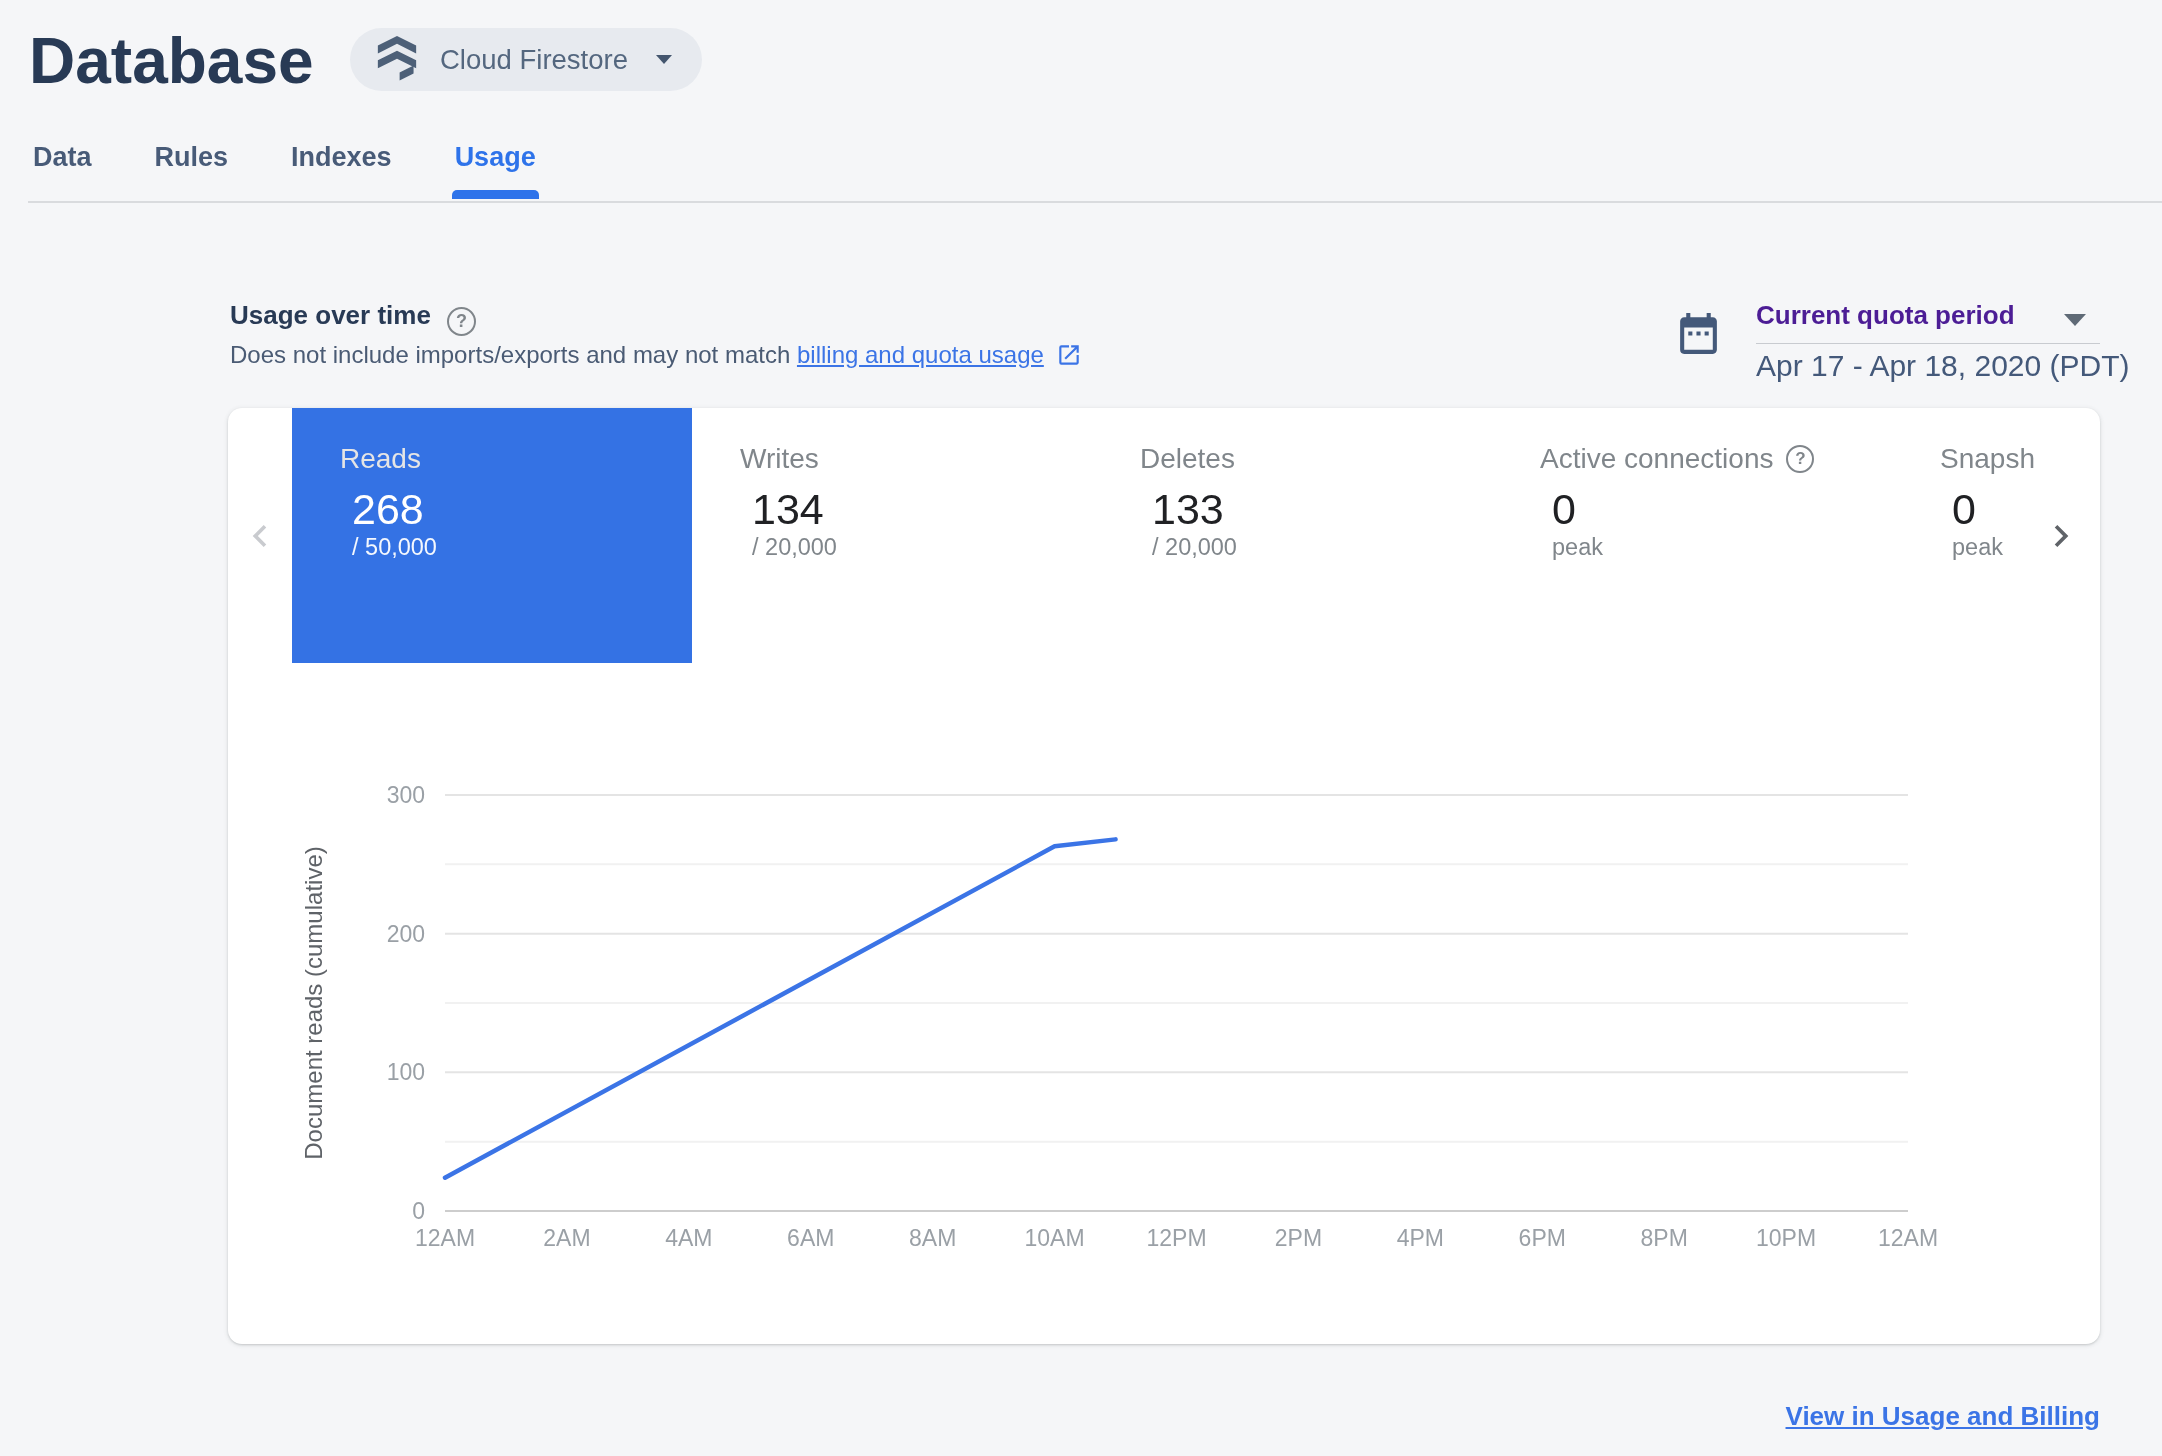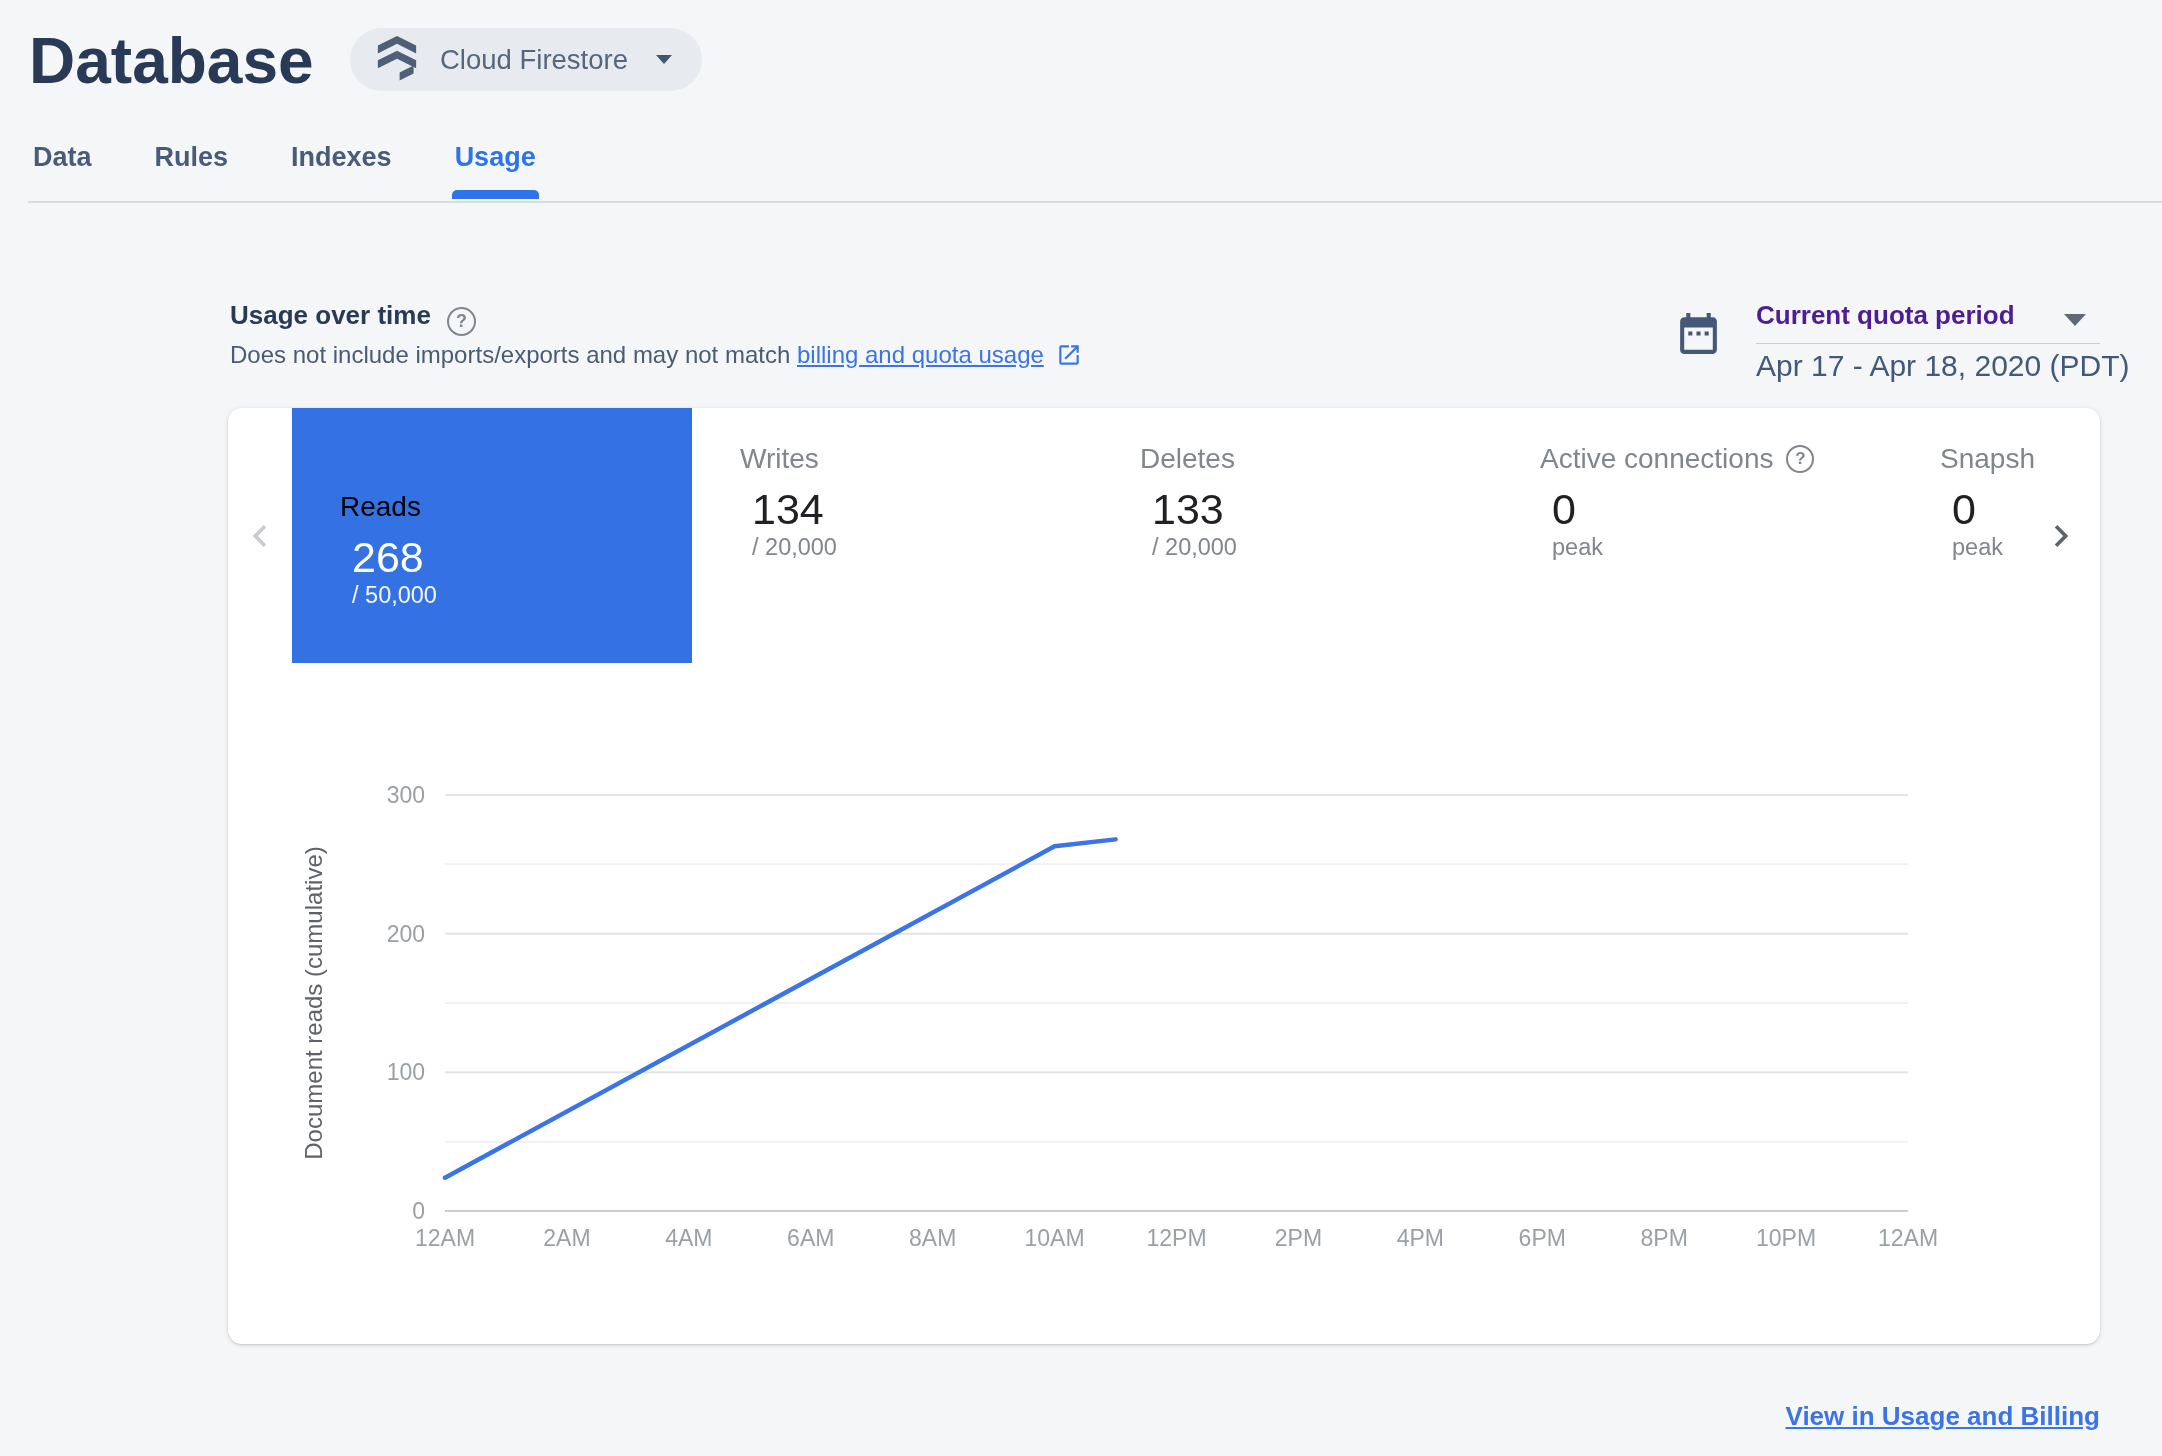--- a/index.html
+++ b/index.html
@@ -126,21 +126,21 @@
   .metric-cell {
     flex: 0 0 400px; width: 400px; height: 255px;
     padding: 35px 0 0 48px; cursor: pointer;
     background: transparent;
   }
   .metric-cell.active { background: #3472e4; }
   .metric-label {
     font-size: 28px; color: #80868b; display: flex; align-items: center;
     white-space: nowrap;
   }
-  .metric-cell.active .metric-label { color: #000000; margin-top: 48px; }
+  .metric-cell.active .metric-label { color: #e5e5e5; }
   .metric-label .help-icon {
     width: 28px; height: 28px; font-size: 17px; margin-left: 13px; flex: 0 0 auto;
   }
   .metric-value-row {
     margin-top: 10px; display: flex; align-items: baseline; white-space: nowrap; flex-direction: column;
   }
   .metric-value { font-size: 43px; color: #202124; }
   .metric-suffix { font-size: 23.5px; color: #80868b; margin-left: 12px; }
   .metric-cell.active .metric-value { color: #fff; }
   .metric-cell.active .metric-suffix { color: rgba(255,255,255,.95); }

